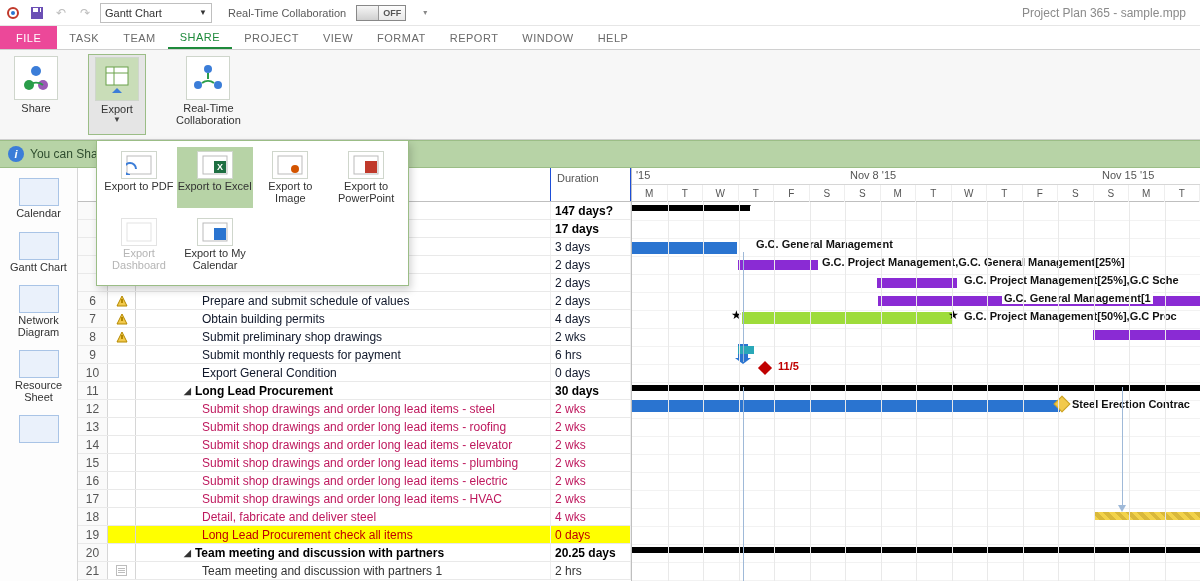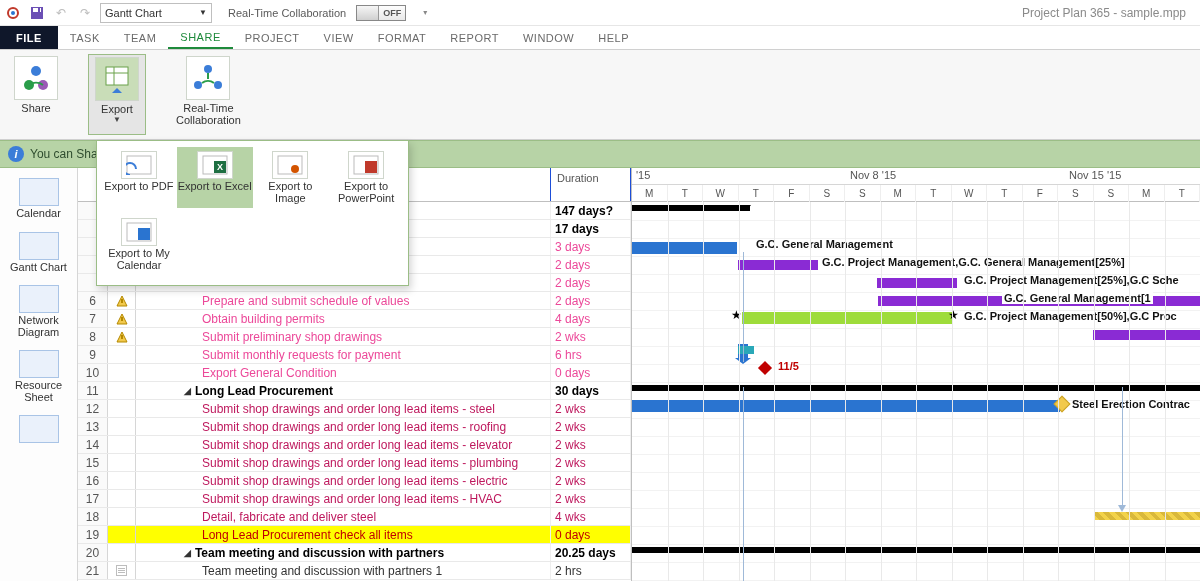--- a/index.html
+++ b/index.html
@@ -11,21 +11,21 @@
   .view-select { height: 20px; width: 112px; font-size: 11px; border: 1px solid #bfbfbf; padding: 0 4px; display:flex; align-items:center; justify-content:space-between; background:#fff; }
   .qat-label { font-size: 11px; color: #5a5a5a; margin: 0 4px 0 10px; }
   .toggle-off { width: 50px; height: 16px; border: 1px solid #888; display: flex; align-items: center; font-size: 9px; font-weight: bold; color: #555; background: linear-gradient(#fdfdfd,#e8e8e8); }
   .toggle-off .knob { width: 22px; height: 14px; background: linear-gradient(#f6f6f6,#d0d0d0); border-right: 1px solid #999; }
   .toggle-off .txt { flex: 1; text-align: center; }
   .qat-title { margin-left: auto; color: #8a8a8a; font-size: 12px; padding-right: 10px; }
 
   
   .ribtabs { height: 24px; display: flex; align-items: stretch; border-bottom: 1px solid #d0d0d0; }
   .ribtab { padding: 0 12px; display: flex; align-items: center; font-size: 11px; color: #6a6a6a; letter-spacing: .5px; cursor: default; }
-  .ribtab.file { background: #0f172a; color: #fff; font-weight: bold; padding: 0 16px; }
+  .ribtab.file { background: #ec4899; color: #fff; font-weight: normal; padding: 0 16px; }
   .ribtab.active { color: #1e8a3b; border-bottom: 2px solid #1e8a3b; }
 
   
   .ribbon { height: 90px; background: #f7f7f7; border-bottom: 1px solid #d0d0d0; display: flex; padding: 4px 8px; gap: 24px; }
   .ribgroup { display: flex; flex-direction: column; align-items: center; justify-content: flex-start; gap: 2px; padding: 2px 6px; }
   .ribgroup.active { background: #e5e5e5; border: 1px solid #9bbd86; }
   .ribgroup .big-icon { width: 44px; height: 44px; border: 1px solid #cfd6cc; background: #fff; display:flex; align-items:center; justify-content:center; }
   .ribgroup .lbl { font-size: 11px; color: #333; text-align: center; line-height: 1.1; }
   .ribgroup .drop-arrow { font-size: 8px; color: #444; margin-top: -2px; }
 
@@ -50,21 +50,21 @@
   .col-name { flex:1; }
   .col-dur { width: 80px; }
   .gridrows { overflow: hidden; }
   .grow { height: 18px; display:flex; border-bottom:1px solid #e9e9e9; font-size:12px; align-items:center; }
   .grow > div { border-right:1px solid #eee; height:100%; display:flex; align-items:center; padding:0 4px; overflow:hidden; white-space:nowrap; }
   .grow .c-id { width:30px; justify-content:center; color:#555; background:#fafafa; border-right:1px solid #d6d6d6; }
   .grow .c-ind { width:28px; justify-content:center; border-right:1px solid #d6d6d6; }
   .grow .c-name { flex:1; }
   .grow .c-dur { width:80px; }
   .grow.bold .c-name, .grow.bold .c-dur { font-weight:bold; color:#000; }
-  .grow.red .c-name, .grow.red .c-dur { color:#ec4899; }
+  .grow.red .c-name, .grow.red .c-dur { color:#0f172a; }
   .grow.green .c-name, .grow.green .c-dur { color:#be185d; }
   .grow.yellow { background:#ffff00; }
   .grow.yellow .c-name, .grow.yellow .c-dur { color:#c00000; }
   .tri { font-size:9px; color:#333; margin-right:4px; }
 
   
   .gantt { flex:1; position:relative; background:#fff; overflow:hidden; }
   .ghdr { height:34px; border-bottom:1px solid #bfbfbf; position:relative; font-size:10px; color:#555; }
   .ghdr .top { height:17px; border-bottom:1px solid #d6d6d6; position:relative; }
   .ghdr .bot { height:17px; position:relative; display:flex; }
@@ -379,21 +379,21 @@
           <div class="c-dur">2 hrs</div>
         </div>
       </div>
   </div>
 
   <div class="gantt">
     <div class="ghdr">
       <div class="top" id="ts-top">
           <span class="wklabel" style="left: 4px;">'15</span>
           <span class="wklabel" style="left: 218px;">Nov 8 '15</span>
-          <span class="wklabel" style="left: 437px;">Nov 15 '15</span>
+          <span class="wklabel" style="left: 470px;">Nov 15 '15</span>
         </div>
       <div class="bot" id="ts-bot">
           <div class="day">M</div>
           <div class="day">T</div>
           <div class="day">W</div>
           <div class="day">T</div>
           <div class="day">F</div>
           <div class="day">S</div>
           <div class="day">S</div>
           <div class="day">M</div>
@@ -520,20 +520,28 @@
         <div class="ic">
           <svg width="26" height="20">
             <rect x="1" y="1" width="24" height="18" fill="#fff" stroke="#bbb"></rect>
             <rect x="12" y="6" width="12" height="12" fill="#c0392b"></rect>
           </svg>
         </div>
         <span>Export to PowerPoint</span>
       </div>
   </div>
   <div class="prow" style="margin-top:6px">
+    <div class="eitem dim">
+        <div class="ic" style="border-color:#e3e3e3">
+          <svg width="26" height="20">
+            <rect x="1" y="1" width="24" height="18" fill="#fff" stroke="#e3e3e3"></rect>
+          </svg>
+        </div>
+        <span>Export Dashboard</span>
+      </div>
     <div class="eitem">
         <div class="ic">
           <svg width="26" height="20">
             <rect x="1" y="1" width="24" height="18" fill="#fff" stroke="#bbb"></rect>
             <rect x="12" y="6" width="12" height="12" fill="#2a74d0"></rect>
           </svg>
         </div>
         <span>Export to My Calendar</span>
       </div>
   </div>

